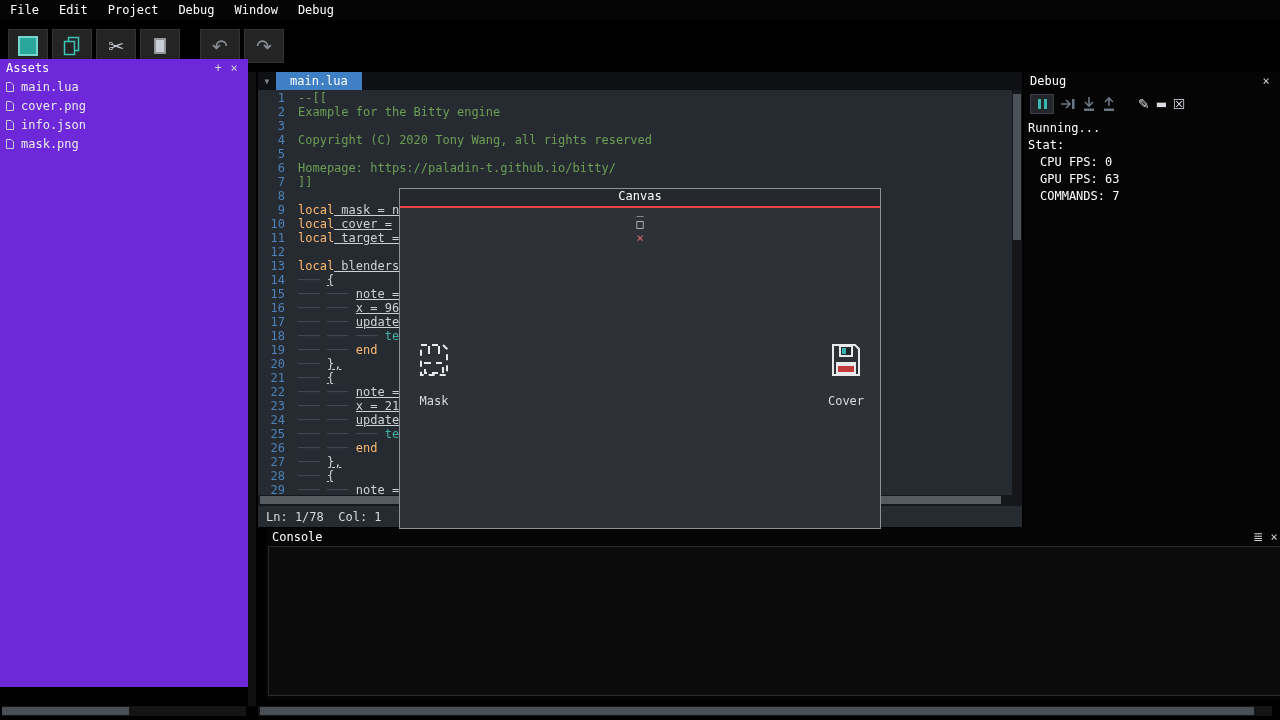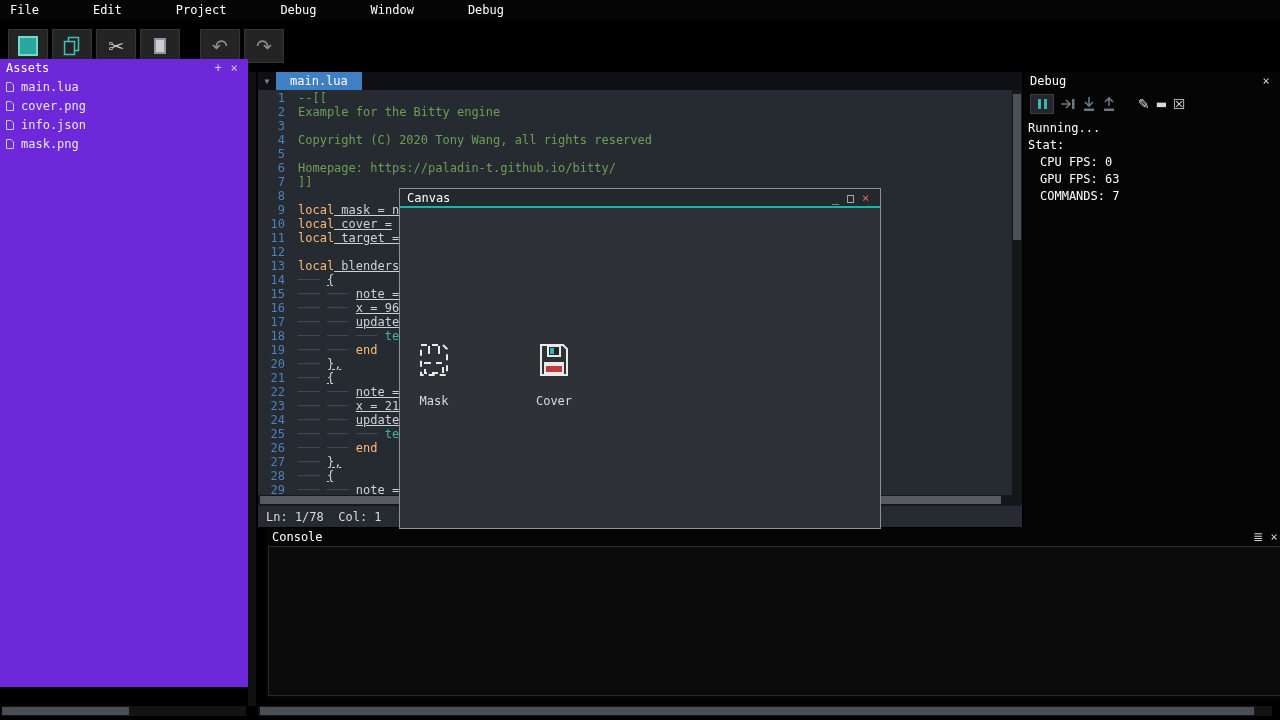--- a/index.html
+++ b/index.html
@@ -2,21 +2,21 @@
 <html><head>
 <meta charset="utf-8">
 <style>
   * { margin:0; padding:0; box-sizing:border-box; }
   html,body { width:1280px; height:720px; background:#000; overflow:hidden;
     font-family:"DejaVu Sans Mono", monospace; font-size:12px; color:#e8e8e8; }
   .glyph { font-family:"DejaVu Sans", sans-serif; }
 
   
   .menubar { position:absolute; left:0; top:0; width:1280px; height:20px;
-    background:#050505; display:flex; align-items:center;gap:34px; }
+    background:#050505; display:flex; align-items:center; }
   .mi { padding:0 10px; color:#ffffff; cursor:default; }
 
   
   .toolbar { position:absolute; left:0; top:20px; width:1280px; height:52px;
     background:#000; display:flex; align-items:center; padding-left:8px; gap:4px; }
   .tbtn { width:40px; height:34px; background:#242424; border:1px solid #333;
     display:flex; align-items:center; justify-content:center; }
   .tbtn .glyph { font-size:19px; color:#c9ced4; }
   .run-square { width:20px; height:20px; background:#2aa79c; border:2px solid #74d6cc; }
   .tb-gap { width:12px; }
@@ -67,27 +67,27 @@
   .console-body { position:absolute; left:2px; top:18px; width:1016px; height:150px;
     background:#0b0b0b; border:1px solid #2a2a2a; }
 
   
   .sb { position:absolute; height:10px; background:#141414; }
   .sb .thumb { position:absolute; top:1px; height:8px; background:#4a4f55; }
 
   
   .canvas-win { position:absolute; left:399px; top:188px; width:482px; height:341px;
     background:#2e3136; border:1px solid #8d9298; z-index:10; }
-  .cw-title { height:19px; background:#24272c; border-bottom:2px solid #14b8a6;
-    display:flex; align-items:center; padding:0 7px; }
+  .cw-title { height:19px; background:#24272c; border-bottom:2px solid #ef4444;
+    display:flex; align-items:center; padding:0 7px;flex-direction:column; }
   .cw-title .cw-name { flex:1; color:#fff; }
   .cw-btn { width:15px; text-align:center; cursor:pointer; color:#cfd3d8; }
   .cw-btn.close { color:#e06c75; }
   .cw-body { position:absolute; left:0; top:21px; width:480px; height:318px;
-    display:flex; justify-content:flex-start; align-items:flex-start; gap:52px; padding-top:130px; }
+    display:flex; justify-content:space-between; align-items:flex-start; gap:52px; padding-top:130px; }
   .cv-item { width:68px; display:flex; flex-direction:column; align-items:center; }
   .cv-label { margin-top:14px; color:#d8dbe0; }
 </style>
 </head>
 <body>
 
 <div class="menubar">
   <span class="mi">File</span>
   <span class="mi">Edit</span>
   <span class="mi">Project</span>

